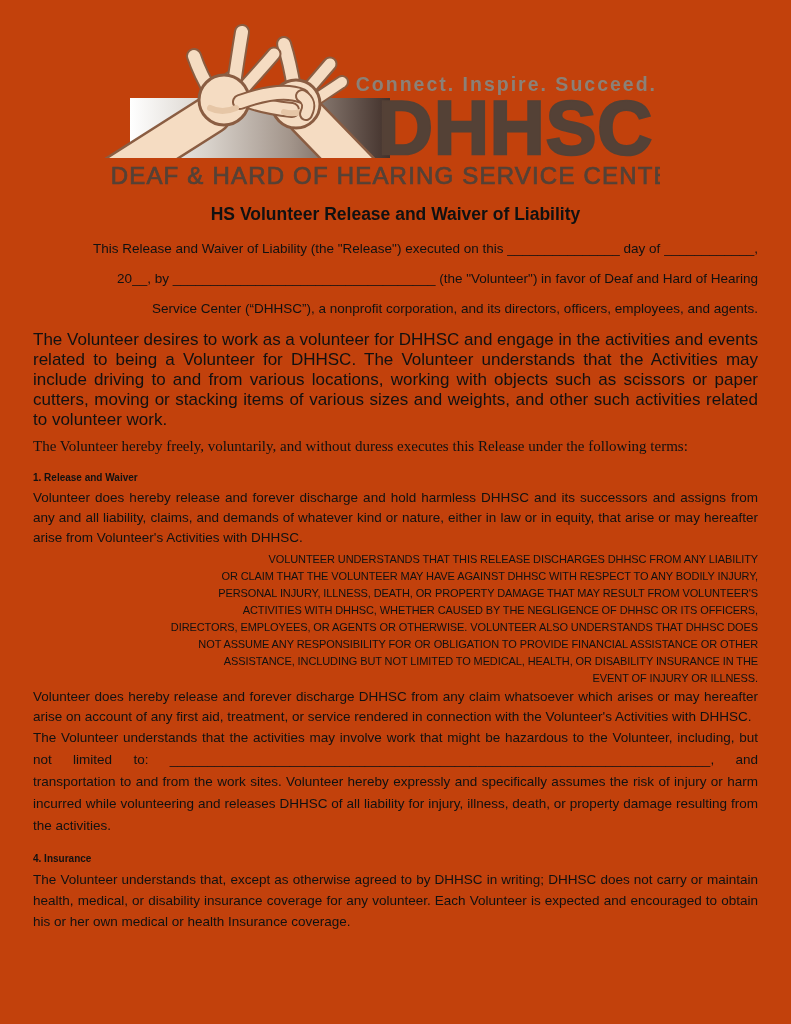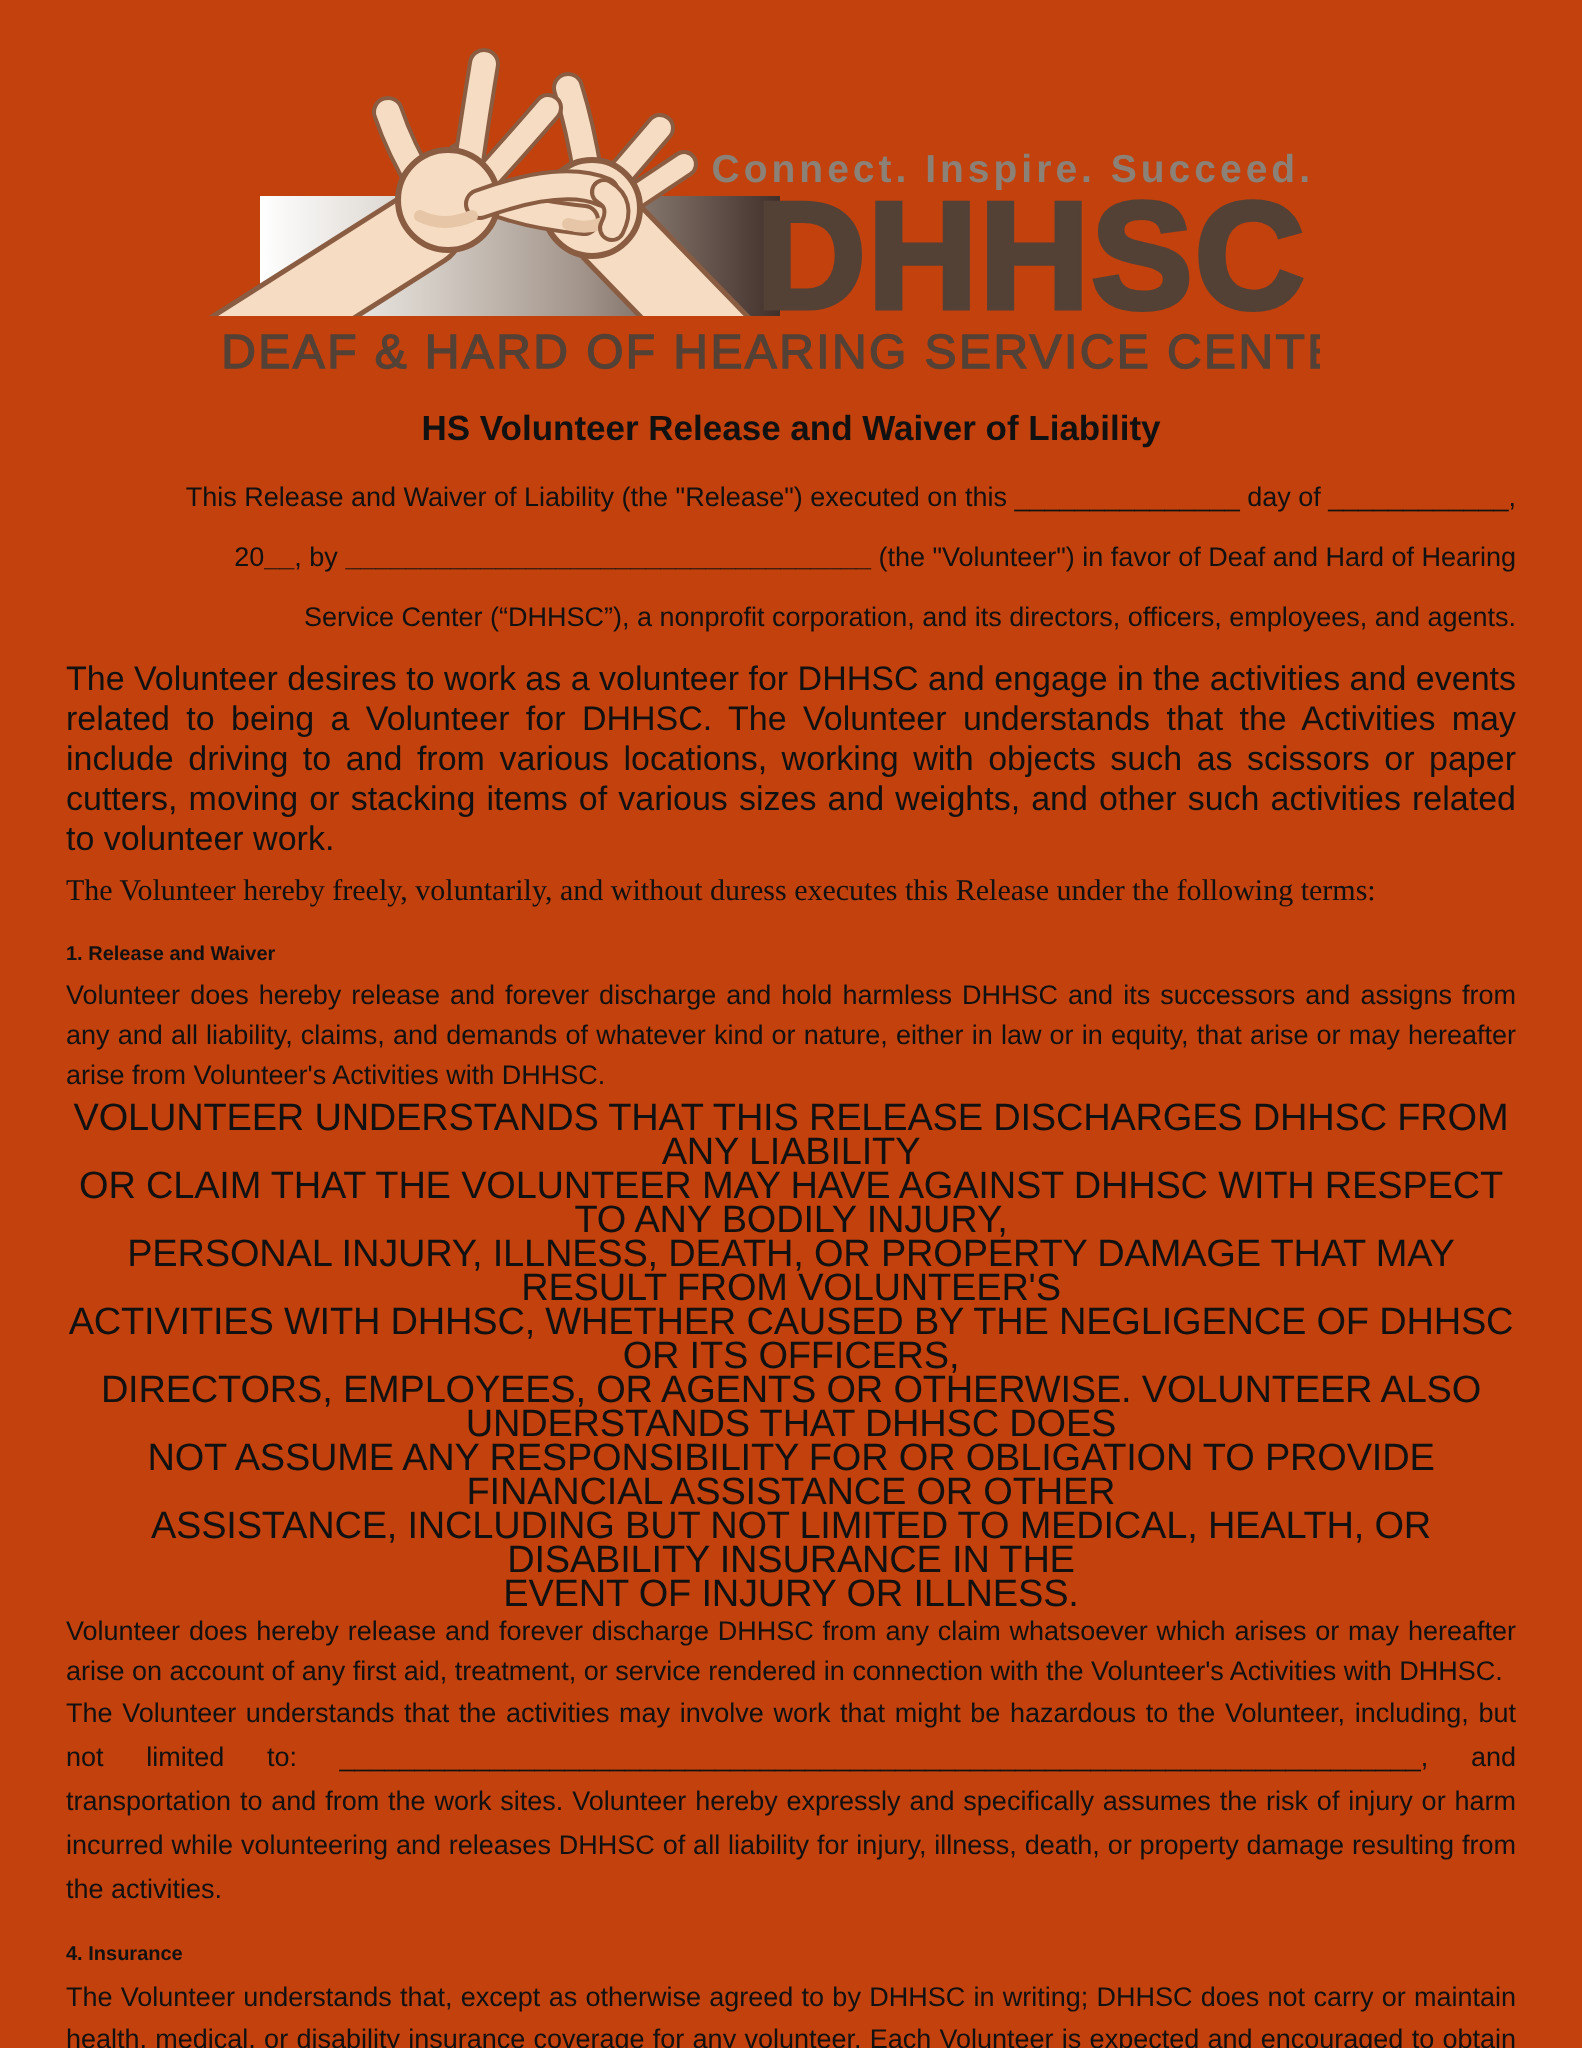--- a/index.html
+++ b/index.html
@@ -13,27 +13,27 @@
   .tagline-text { fill:#8b8177; font-weight:bold; letter-spacing:2px; font-size:19.5px; }
   .acronym-text { fill:#544136; stroke:#544136; stroke-width:2.6px; paint-order:stroke;
                   font-weight:bold; font-size:76px; letter-spacing:1px; }
   .orgname-text { fill:#544136; stroke:#544136; stroke-width:0.7px; paint-order:stroke;
                   font-size:24px; letter-spacing:1.2px; }
   
   .content { margin-left:33px; width:725px; }
   .doc-title { font-size:17.5px; font-weight:bold; text-align:center; margin:14px 0 0 0; line-height:20px; }
   p { margin:0; }
   .intro { margin-top:10px; font-size:13.5px; line-height:30px; white-space:pre-line;text-align:right; }
-  .intro b { font-weight:bold; }
+  .intro b { font-weight:normal; }
   .flow { margin-top:6px; font-size:17px; line-height:20px; text-align:justify; }
   .terms-line { margin-top:6px; font-family:"Liberation Serif", serif; font-size:15px; line-height:20px; }
   .sec-heading { font-size:10px; font-weight:bold; line-height:20px; margin:12px 0 0 0; }
   .sec-body { font-size:13.5px; line-height:20px; text-align:justify; }
-  .caps-para { margin-top:3px; font-size:19px; line-height:17px; white-space:pre-line;
-               letter-spacing:-0.1px; text-align:center; }
+  .caps-para { margin-top:3px; font-size:11px; line-height:17px; white-space:pre-line;
+               letter-spacing:-0.1px; text-align:right; }
   .sec-body.spaced { line-height:22px; }
   .sec-body.wide { line-height:21px; }
 </style>
 </head>
 <body>
 
 <div class="page">
 
   <div class="logo-wrap">
     <svg width="600" height="182" viewBox="0 0 600 182">

